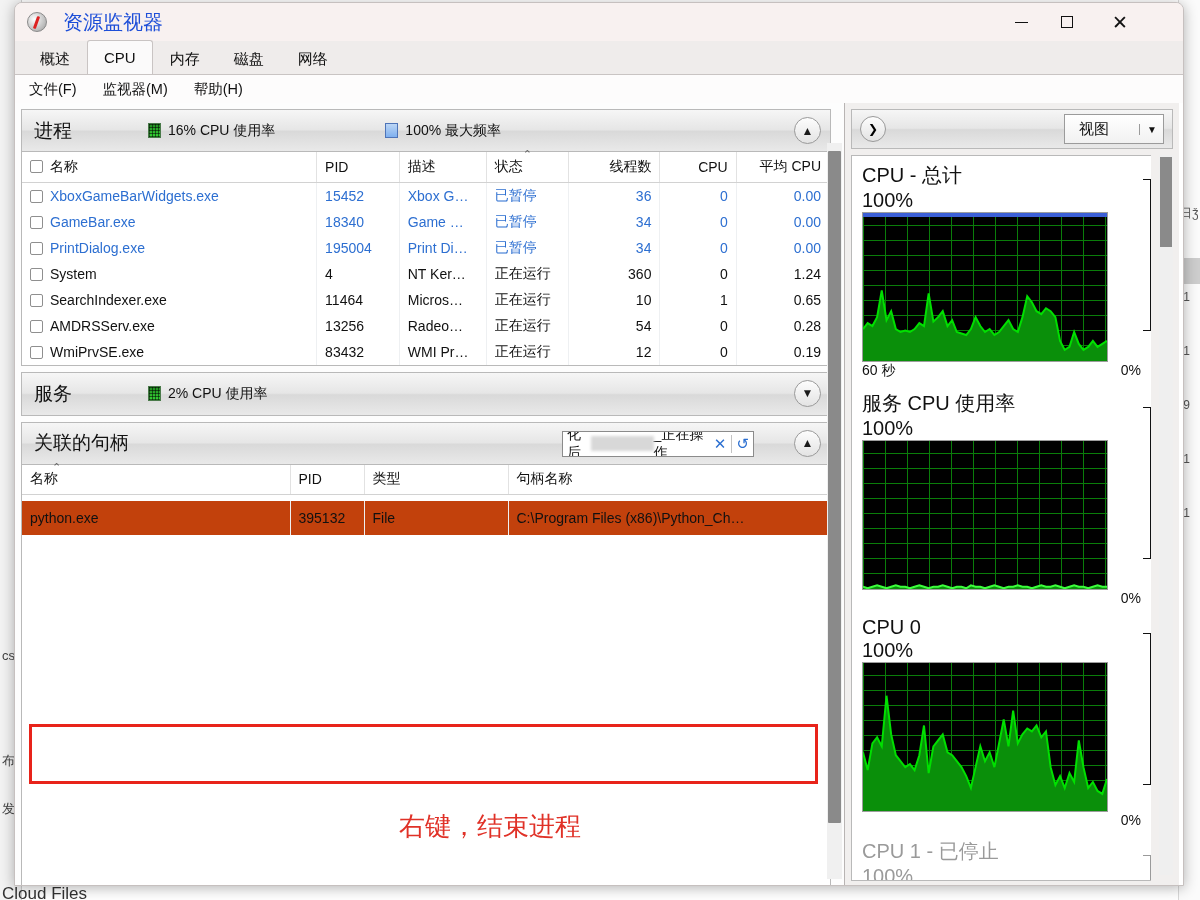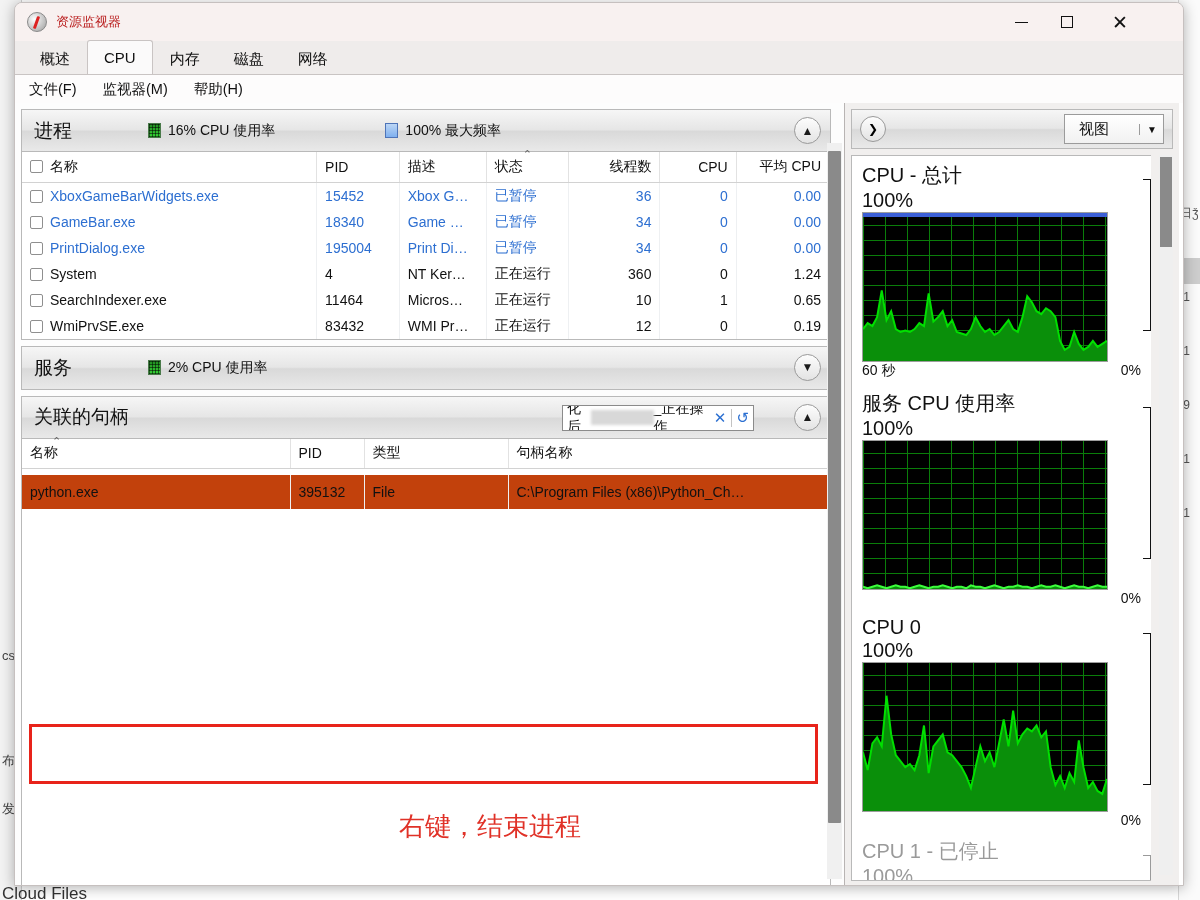--- a/index.html
+++ b/index.html
@@ -51,21 +51,21 @@
   }
   #app-icon {
     width: 20px; height: 20px; margin-left: 12px; border-radius: 50%;
     background: radial-gradient(circle at 35% 35%, #fefefe, #b9b9b9 70%, #8d8d8d);
     border: 1px solid #8a8a8a; position: relative; flex: none;
   }
   #app-icon::after {
     content: ""; position: absolute; left: 7px; top: 3px; width: 3px; height: 13px;
     background: #d22; transform: rotate(20deg); border-radius: 1px;
   }
-  #app-title { margin-left: 9px; font-size: 13px; color: #b91c1c; }
+  #app-title { margin-left: 16px; font-size: 20px; color: #1d4ed8; }
   .wbtn {
     position: absolute; top: 0; width: 46px; height: 38px;
     display: flex; align-items: center; justify-content: center;
     font-size: 15px; color: #111;
   }
   #btn-min { right: 139px; }
   #btn-max { right: 93px; }
   #btn-close { right: 40px; }
   .wbtn .glyph-min { width: 13px; height: 1px; background: #111; }
   .wbtn .glyph-max { width: 12px; height: 12px; border: 1.3px solid #111; }
@@ -355,20 +355,29 @@
             <tr>
               <td><span class="cb"></span><span>SearchIndexer.exe</span></td>
               <td>11464</td>
               <td>Micros…</td>
               <td>正在运行</td>
               <td class="num">10</td>
               <td class="num">1</td>
               <td class="num">0.65</td>
             </tr>
             <tr>
+              <td><span class="cb"></span><span>AMDRSServ.exe</span></td>
+              <td>13256</td>
+              <td>Radeo…</td>
+              <td>正在运行</td>
+              <td class="num">54</td>
+              <td class="num">0</td>
+              <td class="num">0.28</td>
+            </tr>
+            <tr>
               <td><span class="cb"></span><span>WmiPrvSE.exe</span></td>
               <td>83432</td>
               <td>WMI Pr…</td>
               <td>正在运行</td>
               <td class="num">12</td>
               <td class="num">0</td>
               <td class="num">0.19</td>
             </tr>
           </tbody>
         </table>

